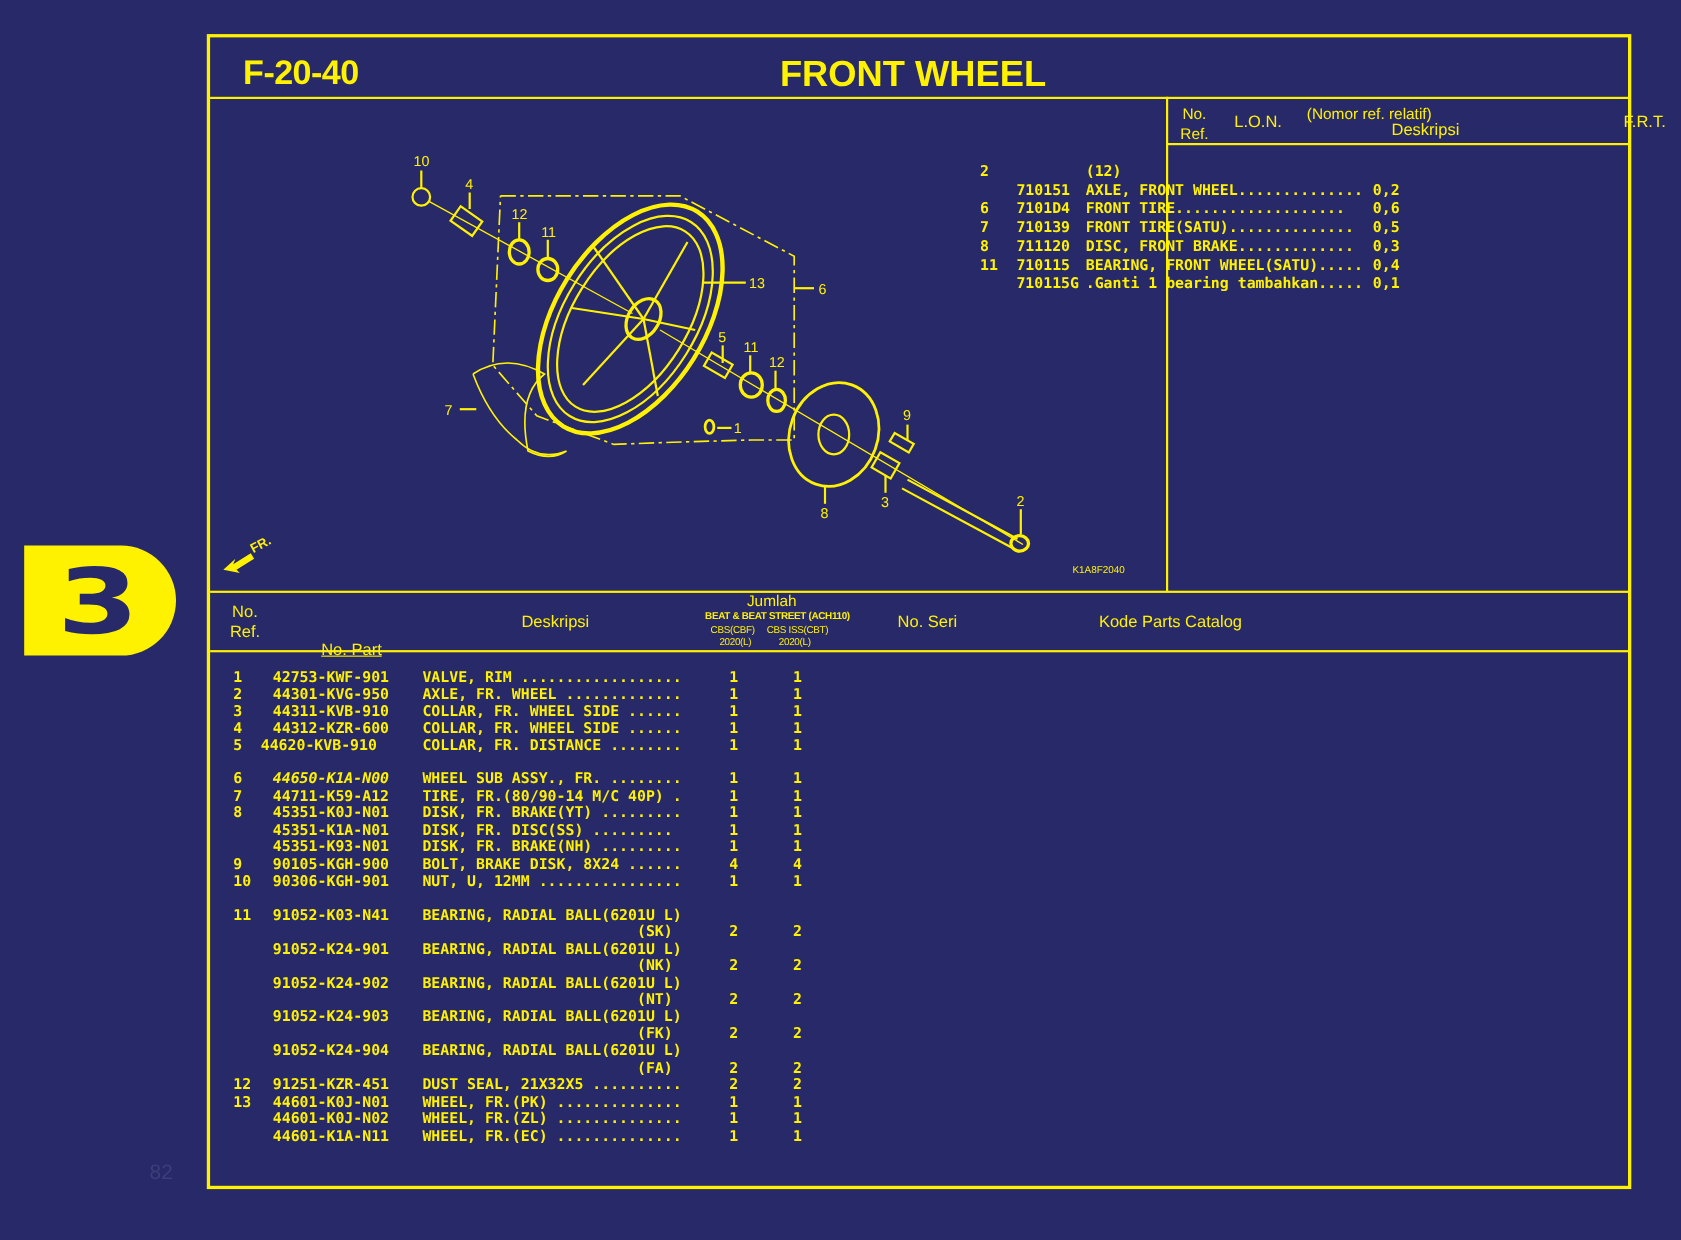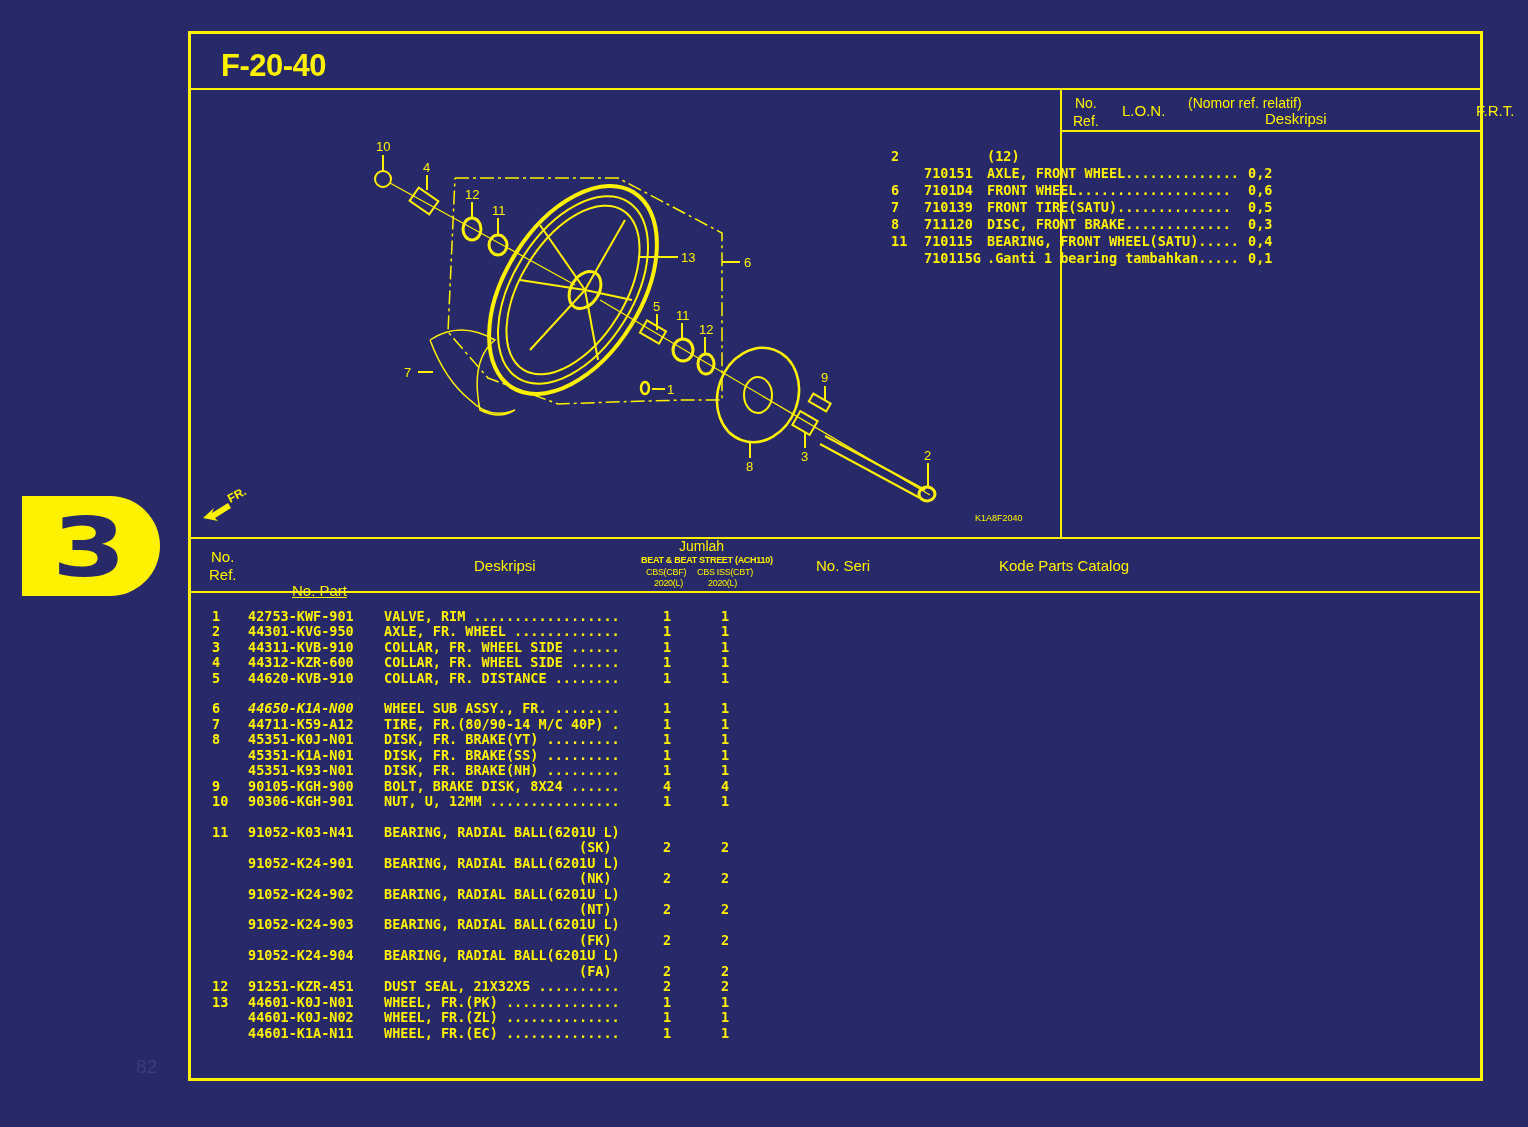--- a/index.html
+++ b/index.html
@@ -32,20 +32,21 @@
 </head>
 <body>
 
 <div class="tab3">
   <span>3</span>
 </div>
 <div class="pagenum">82</div>
 
 <div class="frame">
   <div class="code">F-20-40</div>
+  <div class="title">FRONT WHEEL</div>
 
   <div class="hline" style="left:0;top:54px;width:1289px;"></div>
   <div class="vline" style="left:869px;top:54px;height:450px;"></div>
   <div class="hline" style="left:869px;top:96px;width:420px;"></div>
   <div class="hline" style="left:0;top:503px;width:1289px;"></div>
   <div class="hline" style="left:0;top:557px;width:1289px;"></div>
 
   <svg style="position:absolute;left:0;top:56px;" width="868" height="446" viewBox="191 90 868 446">
     <g stroke="#fff200" fill="none" stroke-width="2">
 
@@ -133,21 +134,21 @@
       <div class="row mono" style="left: 700px; top: 114px;">2</div>
       <div class="row mono" style="left: 733px; top: 114px;"></div>
       <div class="row mono" style="left: 796px; top: 114px;">(12)</div>
       <div class="row mono" style="left: 1057px; top: 114px;"></div>
       <div class="row mono" style="left: 700px; top: 131px;"></div>
       <div class="row mono" style="left: 733px; top: 131px;">710151</div>
       <div class="row mono" style="left: 796px; top: 131px;">AXLE, FRONT WHEEL..............</div>
       <div class="row mono" style="left: 1057px; top: 131px;">0,2</div>
       <div class="row mono" style="left: 700px; top: 148px;">6</div>
       <div class="row mono" style="left: 733px; top: 148px;">7101D4</div>
-      <div class="row mono" style="left: 796px; top: 148px;">FRONT WHEEL...................</div>
+      <div class="row mono" style="left: 796px; top: 148px;">FRONT TIRE...................</div>
       <div class="row mono" style="left: 1057px; top: 148px;">0,6</div>
       <div class="row mono" style="left: 700px; top: 165px;">7</div>
       <div class="row mono" style="left: 733px; top: 165px;">710139</div>
       <div class="row mono" style="left: 796px; top: 165px;">FRONT TIRE(SATU)..............</div>
       <div class="row mono" style="left: 1057px; top: 165px;">0,5</div>
       <div class="row mono" style="left: 700px; top: 182px;">8</div>
       <div class="row mono" style="left: 733px; top: 182px;">711120</div>
       <div class="row mono" style="left: 796px; top: 182px;">DISC, FRONT BRAKE.............</div>
       <div class="row mono" style="left: 1057px; top: 182px;">0,3</div>
       <div class="row mono" style="left: 700px; top: 199px;">11</div>
@@ -188,42 +189,42 @@
       <div class="row mono" style="left: 57px; top: 605px;">44311-KVB-910</div>
       <div class="row mono" style="left: 193px; top: 605px;">COLLAR, FR. WHEEL SIDE ......</div>
       <div class="row mono" style="left: 472px; top: 605px;">1</div>
       <div class="row mono" style="left: 530px; top: 605px;">1</div>
       <div class="row mono" style="left: 21px; top: 620px;">4</div>
       <div class="row mono" style="left: 57px; top: 620px;">44312-KZR-600</div>
       <div class="row mono" style="left: 193px; top: 620px;">COLLAR, FR. WHEEL SIDE ......</div>
       <div class="row mono" style="left: 472px; top: 620px;">1</div>
       <div class="row mono" style="left: 530px; top: 620px;">1</div>
       <div class="row mono" style="left: 21px; top: 636px;">5</div>
-      <div class="row mono" style="left: 57px; top: 636px;">44620-KVB-910</div>
+      <div class="row mono" style="left: 46px; top: 636px;">44620-KVB-910</div>
       <div class="row mono" style="left: 193px; top: 636px;">COLLAR, FR. DISTANCE ........</div>
       <div class="row mono" style="left: 472px; top: 636px;">1</div>
       <div class="row mono" style="left: 530px; top: 636px;">1</div>
       <div class="row mono" style="left: 21px; top: 666px;">6</div>
       <div class="row mono" style="left: 57px; top: 666px; font-style: italic;">44650-K1A-N00</div>
       <div class="row mono" style="left: 193px; top: 666px;">WHEEL SUB ASSY., FR. ........</div>
       <div class="row mono" style="left: 472px; top: 666px;">1</div>
       <div class="row mono" style="left: 530px; top: 666px;">1</div>
       <div class="row mono" style="left: 21px; top: 682px;">7</div>
       <div class="row mono" style="left: 57px; top: 682px;">44711-K59-A12</div>
       <div class="row mono" style="left: 193px; top: 682px;">TIRE, FR.(80/90-14 M/C 40P) .</div>
       <div class="row mono" style="left: 472px; top: 682px;">1</div>
       <div class="row mono" style="left: 530px; top: 682px;">1</div>
       <div class="row mono" style="left: 21px; top: 697px;">8</div>
       <div class="row mono" style="left: 57px; top: 697px;">45351-K0J-N01</div>
       <div class="row mono" style="left: 193px; top: 697px;">DISK, FR. BRAKE(YT) .........</div>
       <div class="row mono" style="left: 472px; top: 697px;">1</div>
       <div class="row mono" style="left: 530px; top: 697px;">1</div>
       <div class="row mono" style="left: 21px; top: 713px;"></div>
       <div class="row mono" style="left: 57px; top: 713px;">45351-K1A-N01</div>
-      <div class="row mono" style="left: 193px; top: 713px;">DISK, FR. BRAKE(SS) .........</div>
+      <div class="row mono" style="left: 193px; top: 713px;">DISK, FR. DISC(SS) .........</div>
       <div class="row mono" style="left: 472px; top: 713px;">1</div>
       <div class="row mono" style="left: 530px; top: 713px;">1</div>
       <div class="row mono" style="left: 21px; top: 728px;"></div>
       <div class="row mono" style="left: 57px; top: 728px;">45351-K93-N01</div>
       <div class="row mono" style="left: 193px; top: 728px;">DISK, FR. BRAKE(NH) .........</div>
       <div class="row mono" style="left: 472px; top: 728px;">1</div>
       <div class="row mono" style="left: 530px; top: 728px;">1</div>
       <div class="row mono" style="left: 21px; top: 744px;">9</div>
       <div class="row mono" style="left: 57px; top: 744px;">90105-KGH-900</div>
       <div class="row mono" style="left: 193px; top: 744px;">BOLT, BRAKE DISK, 8X24 ......</div>

